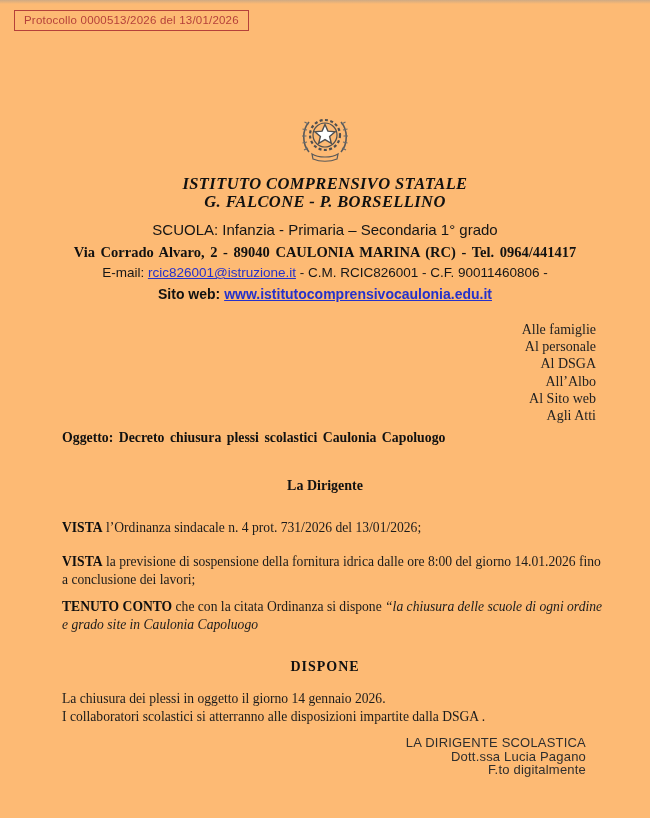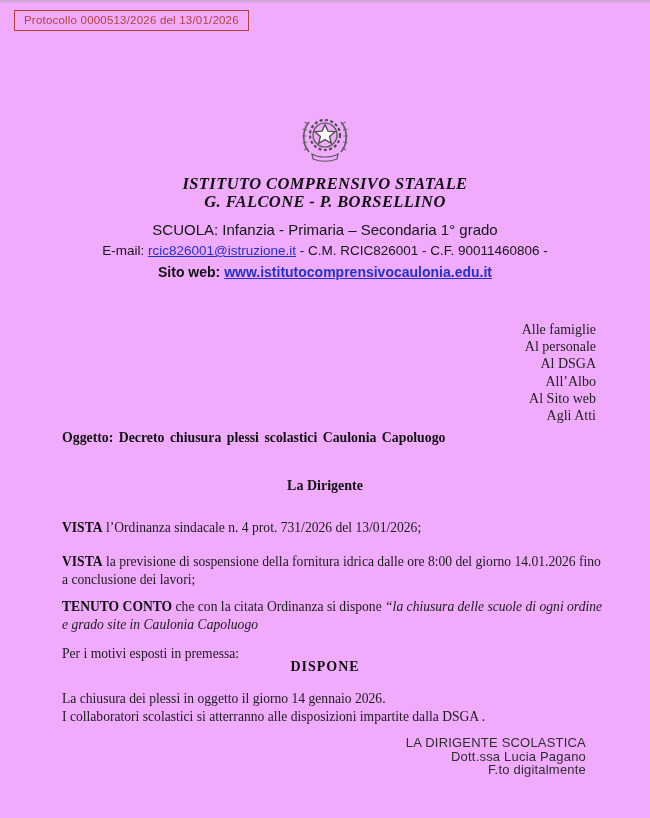--- a/index.html
+++ b/index.html
@@ -4,21 +4,21 @@
 <style>
   * { margin: 0; padding: 0; box-sizing: border-box; }
   html, body { background: #ffffff; }
   body { font-family: "Liberation Serif", serif; }
 
   .page {
     position: relative;
     width: 650px;
     height: 818px;
     margin: 0 auto;
-    background: #f0abfc;
+    background: #fdba74;
     color: #1c1c1c;
     overflow: hidden;
   }
   .scan-band-top {
     position: absolute; top: 0; left: 0; right: 0; height: 4px;
     background: linear-gradient(to bottom, rgba(150,150,150,0.45), rgba(255,255,255,0));
   }
 
   
   .protocol-box {
@@ -147,20 +147,21 @@
 
         <path d="M16 46 C22 50 36 50 42 46 L41 51 C34 54 24 54 17 51 Z" stroke="#5a5a5a" stroke-width="1.2" fill="none"></path>
       </svg>
     </span>
   </div>
 
   <div class="letterhead">
     <div class="inst-line1">ISTITUTO COMPRENSIVO STATALE</div>
     <div class="inst-line2">G. FALCONE - P. BORSELLINO</div>
     <div class="school-line">SCUOLA: Infanzia - Primaria – Secondaria 1° grado</div>
+    <div class="address-line">Via  Corrado Alvaro, 2 -  89040  CAULONIA  MARINA (RC) - Tel. 0964/441417</div>
     <div class="email-line"><span>E-mail: </span><a class="doc-link">rcic826001@istruzione.it</a><span> - C.M. RCIC826001 - C.F. 90011460806 -</span></div>
     <div class="web-line"><span>Sito web: </span><a class="doc-link">www.istitutocomprensivocaulonia.edu.it</a></div>
   </div>
 
   <div class="recipients">
     <div>Alle famiglie</div>
     <div>Al personale</div>
     <div>Al DSGA</div>
     <div>All’Albo</div>
     <div>Al Sito web</div>
@@ -170,21 +171,20 @@
   <div class="subject">Oggetto: Decreto chiusura plessi scolastici  Caulonia Capoluogo</div>
 
   <div class="role-heading">La Dirigente</div>
 
   <div class="para p1"><b>VISTA</b><span> l’Ordinanza sindacale n. 4  prot.  731/2026   del  13/01/2026;</span></div>
 
   <div class="para p2"><b>VISTA</b><span> la previsione di sospensione della fornitura idrica dalle ore 8:00 del giorno 14.01.2026 fino a conclusione dei lavori;</span></div>
 
   <div class="para p3"><b>TENUTO CONTO</b><span> che con la citata Ordinanza si dispone </span><i>“la chiusura delle scuole di ogni ordine e grado site in Caulonia Capoluogo</i></div>
 
-  <div class="para p4">Per i motivi esposti  in premessa:</div>
 
   <div class="dispone-heading">DISPONE</div>
 
   <div class="para p5">La chiusura dei plessi in oggetto il giorno 14 gennaio  2026.</div>
   <div class="para p6">I collaboratori scolastici si atterranno alle disposizioni impartite dalla DSGA .</div>
 
   <div class="signature">
     <div>LA DIRIGENTE SCOLASTICA</div>
     <div>Dott.ssa Lucia Pagano</div>
     <div>F.to digitalmente</div>

